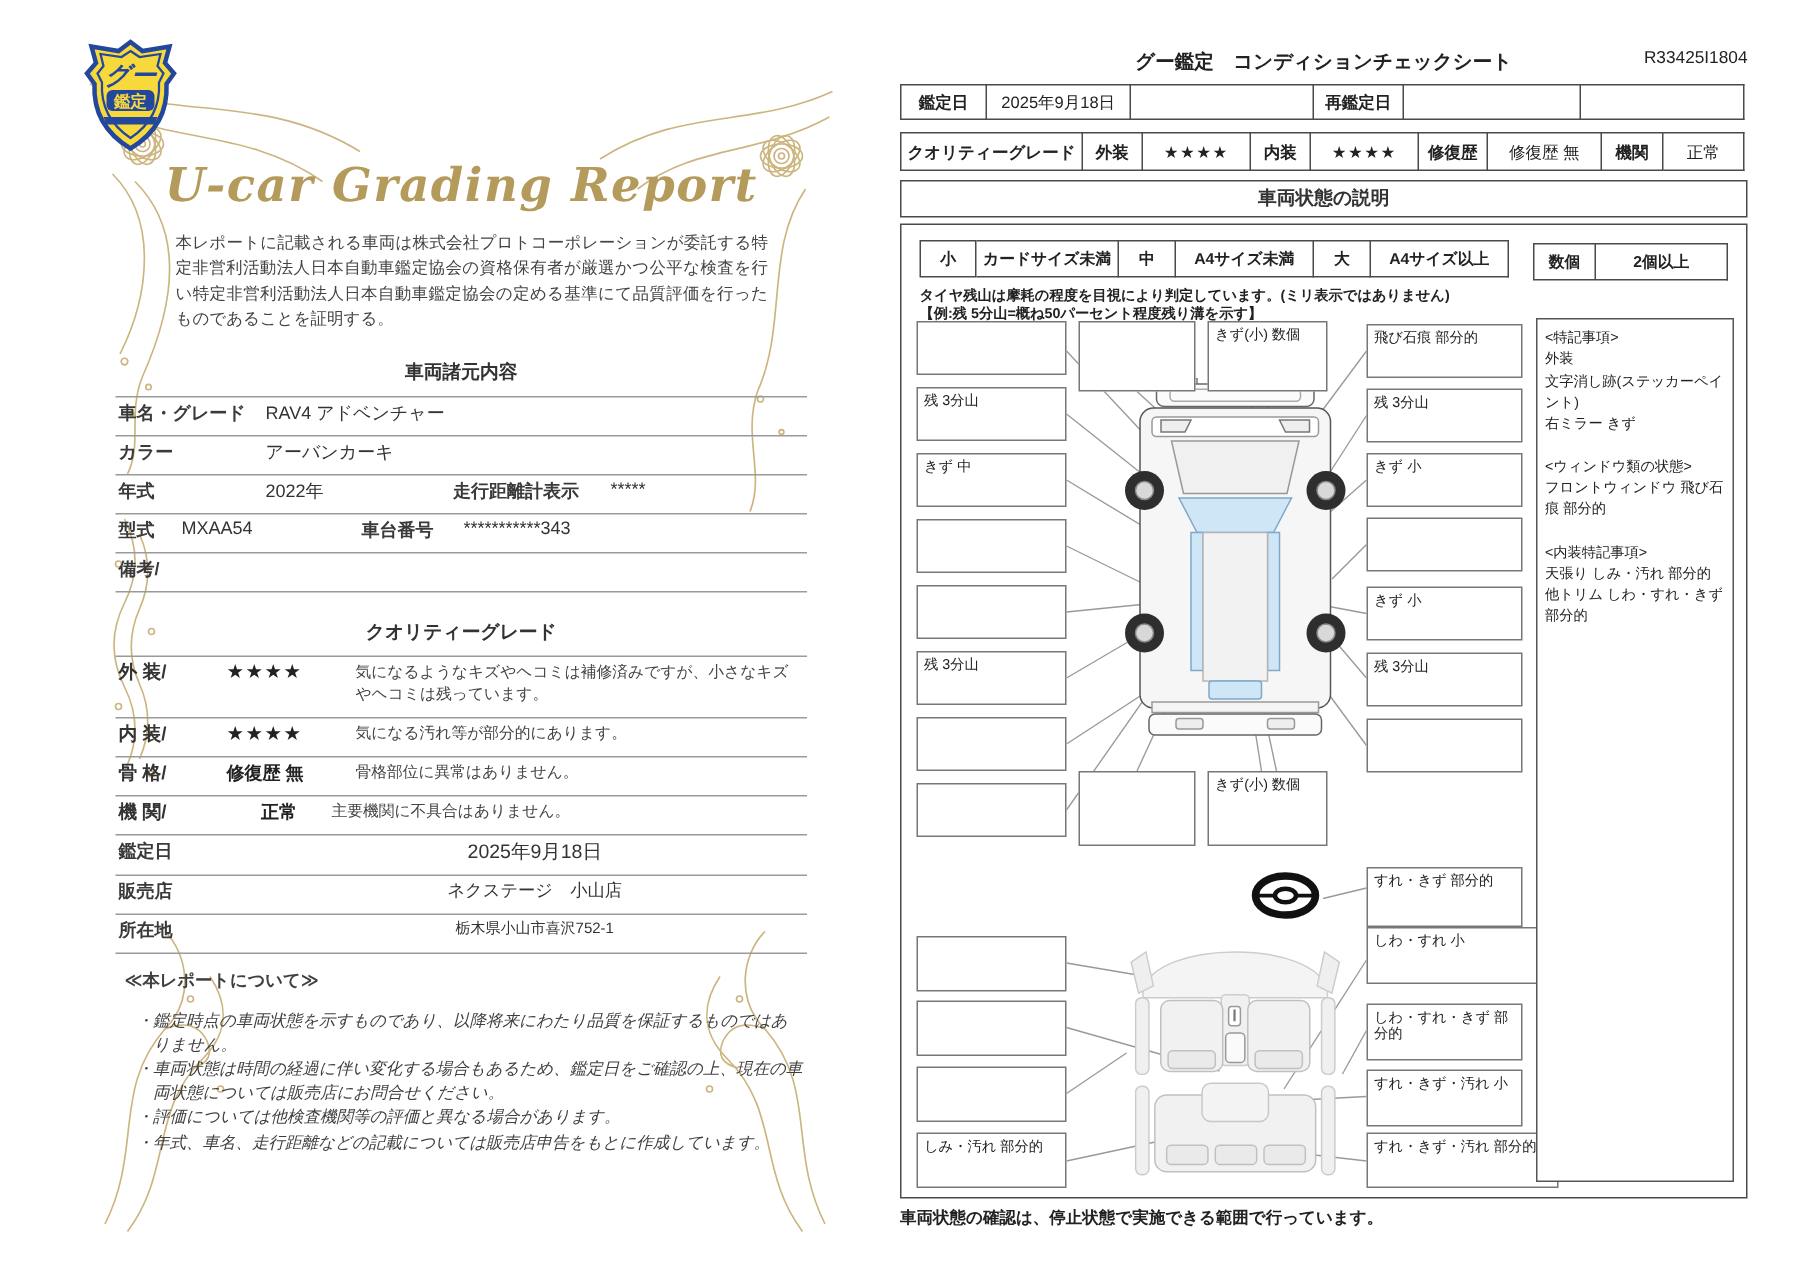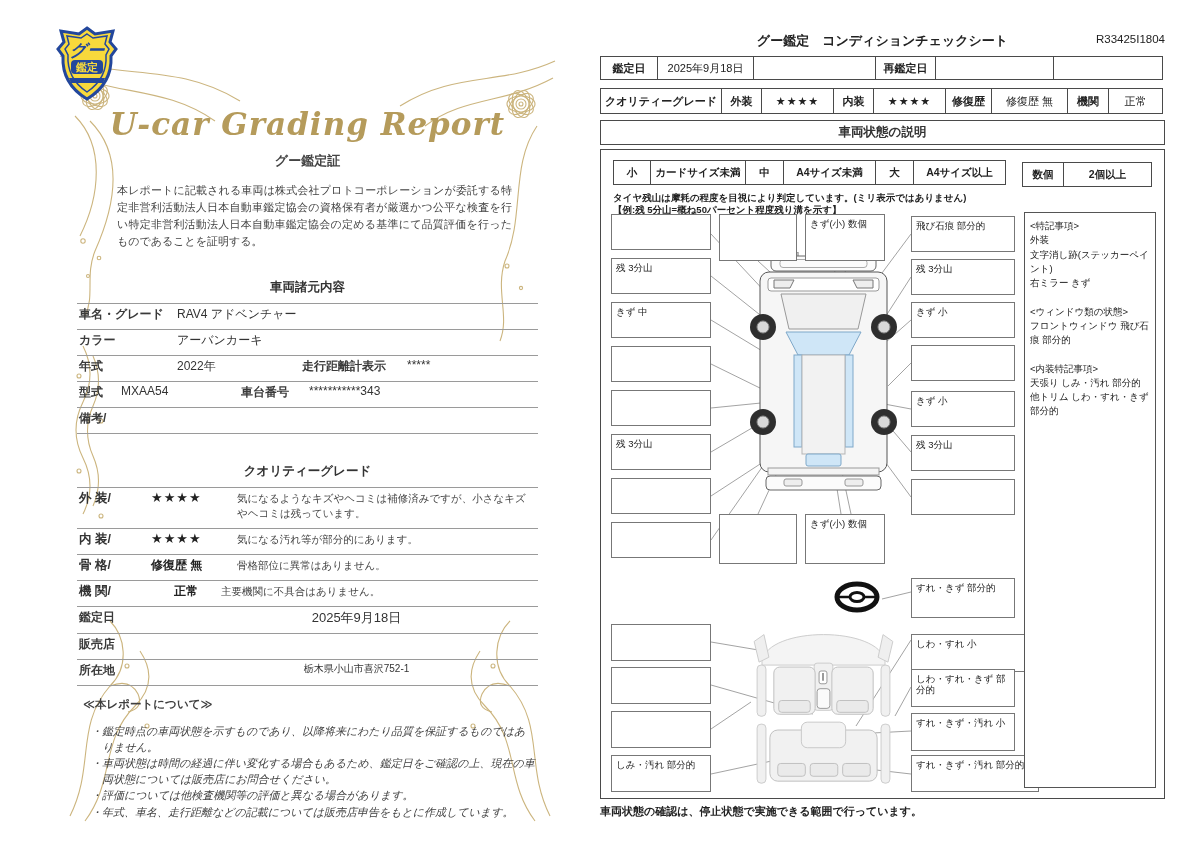--- a/index.html
+++ b/index.html
@@ -8,21 +8,21 @@
   .page{position:absolute;top:0;}
   
   .page-l{left:55px;top:26px;width:505px;height:800px;}
   .flourish{position:absolute;inset:0;pointer-events:none;}
   .lp-content{position:relative;z-index:2;}
   .badge-wrap{text-align:center;height:78px;}
   .lp-title{text-align:center;font-family:"DejaVu Serif","Liberation Serif",serif;
             font-style:italic;font-weight:bold;font-size:31px;color:#b59b5b;letter-spacing:1px;margin-top:2px;}
   .lp-sub{text-align:center;font-size:13px;font-weight:bold;color:#444;margin-top:10px;}
   .lp-intro{margin:12px 48px 0 62px;font-size:11px;line-height:1.55;color:#444;text-align:justify;}
-  .sec-title{text-align:center;font-size:12.5px;font-weight:bold;color:#333;margin-top:29px;}
+  .sec-title{text-align:center;font-size:12.5px;font-weight:bold;color:#333;margin-top:18px;}
   .spec{margin:7px 22px 0 22px;}
   .row{display:flex;align-items:flex-start;border-top:1px solid #9a9a9a;padding:2px 2px 6px 2px;font-size:12px;}
   .row:last-child{border-bottom:1px solid #9a9a9a;}
   .row .lab{width:98px;color:#3a3a3a;font-weight:bold;flex:none;}
   .row .val{color:#333;}
   .grade .glab{width:72px;font-weight:bold;flex:none;font-size:12.5px;}
   .grade .gval{width:86px;flex:none;font-size:13px;letter-spacing:1px;color:#222;font-weight:bold;}
   .grade .gdesc{flex:1;font-size:10.5px;line-height:1.45;color:#444;padding-top:1px;}
   .meta .val{flex:1;text-align:center;font-size:11.5px;}
   .about{margin:10px 24px 0 28px;font-size:11px;color:#3f3f3f;line-height:1.42;}
@@ -134,21 +134,20 @@
         <path d="M32 2 L40 8 L58 5 L55 16 L61 23 L56 30 C57 50 47 64 32 73 C17 64 7 50 8 30 L3 23 L9 16 L6 5 L24 8 Z" fill="#f8d93c" stroke="#23479c" stroke-width="3"></path>
         <path d="M32 8 L38 12 L52 10 L50 18 L54 23 L51 29 C52 46 44 58 32 66 C20 58 12 46 13 29 L10 23 L14 18 L12 10 L26 12 Z" fill="#f8d93c" stroke="#23479c" stroke-width="1.5"></path>
         <text x="32" y="30" text-anchor="middle" font-size="17" font-weight="bold" font-style="italic" fill="#23479c">グー</text>
         <rect x="16" y="34" width="32" height="14" rx="4" fill="#23479c"></rect>
         <text x="32" y="45" text-anchor="middle" font-size="11" font-weight="bold" fill="#f8d93c">鑑定</text>
         <path d="M14 52 L50 52 L48 57 L16 57 Z" fill="#23479c"></path>
       </svg>
     </div>
 
     <div class="lp-title">U-car Grading Report</div>
-    <div class="lp-sub">グー鑑定証</div>
     <div class="lp-intro">本レポートに記載される車両は株式会社プロトコーポレーションが委託する特定非営利活動法人日本自動車鑑定協会の資格保有者が厳選かつ公平な検査を行い特定非営利活動法人日本自動車鑑定協会の定める基準にて品質評価を行ったものであることを証明する。</div>
 
     <div class="sec-title">車両諸元内容</div>
 
     <div class="spec">
       <div class="row">
         <span class="lab">車名・グレード</span>
         <span class="val">RAV4 アドベンチャー</span>
       </div>
       <div class="row">
@@ -194,20 +193,21 @@
         <span class="glab">機 関/</span>
         <span class="gval" style="font-size:12px;letter-spacing:0;text-align:center;width:70px">正常</span>
         <span class="gdesc">主要機関に不具合はありません。</span>
       </div>
       <div class="row meta">
         <span class="lab">鑑定日</span>
         <span class="val" style="font-size:13px">2025年9月18日</span>
       </div>
       <div class="row meta">
         <span class="lab">販売店</span>
+        <span class="val">ネクステージ　小山店</span>
       </div>
       <div class="row meta">
         <span class="lab">所在地</span>
         <span class="val" style="font-size:10px">栃木県小山市喜沢752-1</span>
       </div>
     </div>
 
     <div class="about">
       <div class="about-title">≪本レポートについて≫</div>
       <ul>
@@ -395,21 +395,21 @@
         <rect x="69" y="156" width="28" height="13" rx="3" fill="#eaeaea" stroke="#c0c0c0"></rect>
         <rect x="102" y="156" width="28" height="13" rx="3" fill="#eaeaea" stroke="#c0c0c0"></rect>
       </svg>
 
       <div class="abox" style="left:10px;top:50px;width:100px;height:37px"></div>
       <div class="abox" style="left:10px;top:93px;width:100px;height:37px"></div>
       <div class="abox" style="left:10px;top:137px;width:100px;height:37px"></div>
       <div class="abox" style="left:10px;top:181px;width:100px;height:37px">しみ・汚れ 部分的</div>
 
       <div class="abox" style="left:310px;top:4px;width:104px;height:40px">すれ・きず 部分的</div>
-      <div class="abox" style="left:310px;top:60px;width:121px;height:38px">しわ・すれ 小</div>
+      <div class="abox" style="left:310px;top:44px;width:121px;height:38px">しわ・すれ 小</div>
       <div class="abox" style="left:310px;top:95px;width:104px;height:38px">しわ・すれ・きず 部分的</div>
       <div class="abox" style="left:310px;top:139px;width:104px;height:38px">すれ・きず・汚れ 小</div>
       <div class="abox" style="left:310px;top:181px;width:128px;height:37px">すれ・きず・汚れ 部分的</div>
     </div>
 
     <div class="notes-panel">&lt;特記事項&gt;
 外装
 文字消し跡(ステッカーペイント)
 右ミラー きず
 

